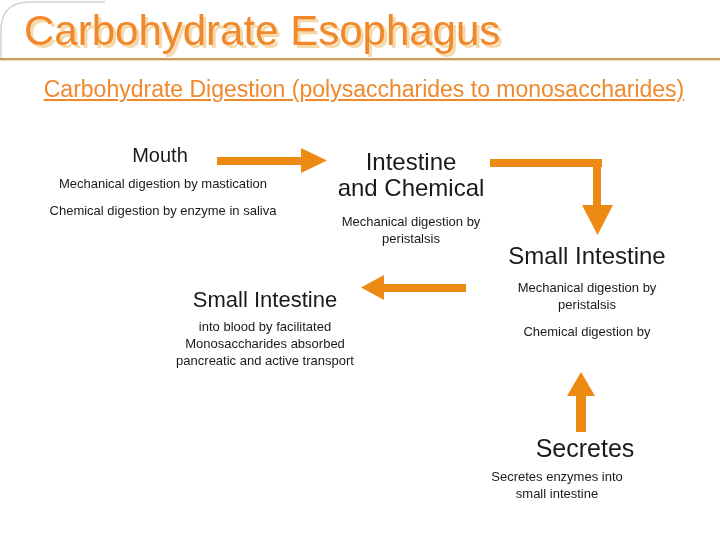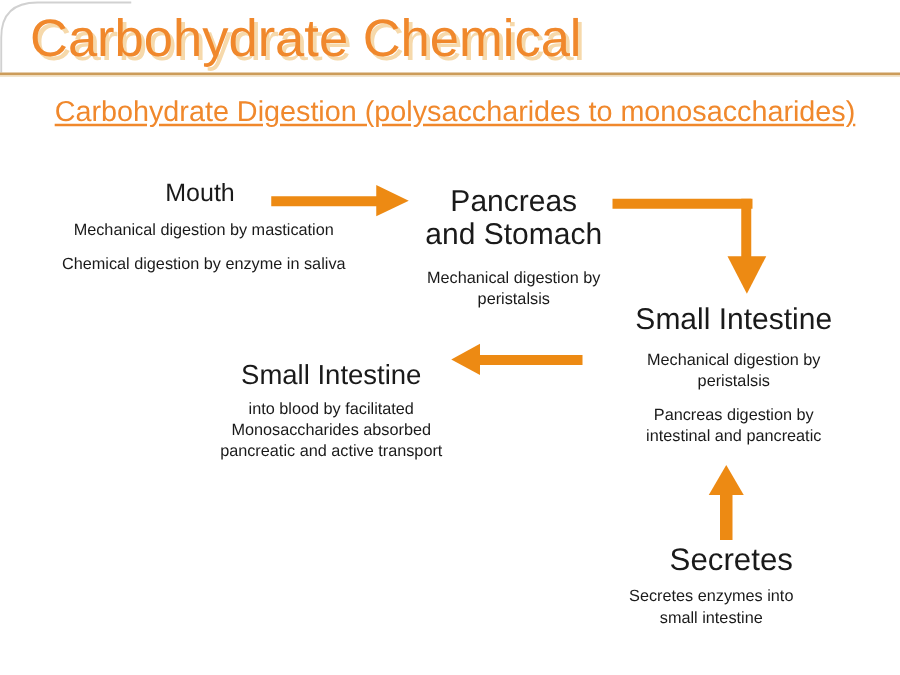--- a/index.html
+++ b/index.html
@@ -52,59 +52,58 @@
 </style>
 </head>
 <body>
 
 <div class="slide">
 
   <svg class="abs" style="left:0;top:0" width="110" height="60">
     <path class="corner-stroke" d="M1,58 L1,30 Q1,2 30,2 L105,2" stroke-width="1.5" opacity="0.85"></path>
   </svg>
 
-  <h1 class="abs slide-title">Carbohydrate Chemical</h1>
+  <h1 class="abs slide-title">Carbohydrate Esophagus</h1>
   <div class="abs title-divider"></div>
   <h2 class="abs slide-subtitle">Carbohydrate Digestion (polysaccharides to monosaccharides)</h2>
 
   <div class="abs node-detail" style="left:13px; top:175px; width:300px">
     <p>Mechanical digestion by mastication</p>
     <p>Chemical digestion by enzyme in saliva</p>
   </div>
   <div class="abs node-title" style="left:60px; top:144px; width:200px; font-size:20px">Mouth</div>
 
   <svg class="abs" style="left:215px; top:146px" width="114" height="29">
     <rect class="arrow-shape" x="2" y="11" width="86" height="8"></rect>
     <polygon class="arrow-shape" points="86,2 86,27 112,14.5"></polygon>
   </svg>
 
   <div class="abs node-title" style="left:331px; top:149px; width:160px; font-size:24px; line-height:26px; white-space:normal">
-    <div>Pancreas</div>
-    <div>and Stomach</div>
+    <div>Intestine</div>
+    <div>and Chemical</div>
   </div>
   <div class="abs node-detail" style="left:331px; top:213px; width:160px">
     <div>Mechanical digestion by</div>
     <div>peristalsis</div>
   </div>
 
   <svg class="abs" style="left:482px; top:153px" width="136" height="86">
     <rect class="arrow-shape" x="8" y="6" width="112" height="8"></rect>
     <rect class="arrow-shape" x="111" y="6" width="8" height="47"></rect>
     <polygon class="arrow-shape" points="100,52 131,52 115.5,82"></polygon>
   </svg>
 
   <div class="abs node-title" style="left:477px; top:243px; width:220px; font-size:24px">Small Intestine</div>
   <div class="abs node-detail" style="left:507px; top:279px; width:160px">
     <p>
       <span style="display:block">Mechanical digestion by</span>
       <span style="display:block">peristalsis</span>
     </p>
     <p>
-      <span style="display:block">Pancreas digestion by</span>
-      <span style="display:block">intestinal and pancreatic</span>
+      <span style="display:block">Chemical digestion by</span>
     </p>
   </div>
 
   <svg class="abs" style="left:358px; top:274px" width="110" height="27">
     <rect class="arrow-shape" x="26" y="10" width="82" height="8"></rect>
     <polygon class="arrow-shape" points="26,1 26,26 3,13.5"></polygon>
   </svg>
 
   <div class="abs node-title" style="left:155px; top:288px; width:220px; font-size:22px">Small Intestine</div>
   <div class="abs node-detail" style="left:170px; top:318px; width:190px">
@@ -112,18 +111,18 @@
     <div>Monosaccharides absorbed</div>
     <div>pancreatic and active transport</div>
   </div>
 
   <svg class="abs" style="left:563px; top:370px" width="36" height="63">
     <polygon class="arrow-shape" points="18,2 4,26 32,26"></polygon>
     <rect class="arrow-shape" x="13" y="26" width="10" height="36"></rect>
   </svg>
 
   <div class="abs node-title" style="left:485px; top:434px; width:200px; font-size:25px">Secretes</div>
-  <div class="abs node-detail" style="left:489px; top:468px; width:160px">
+  <div class="abs node-detail" style="left:477px; top:468px; width:160px">
     <div>Secretes enzymes into</div>
     <div>small intestine</div>
   </div>
 
 </div>
 
 </body></html>

